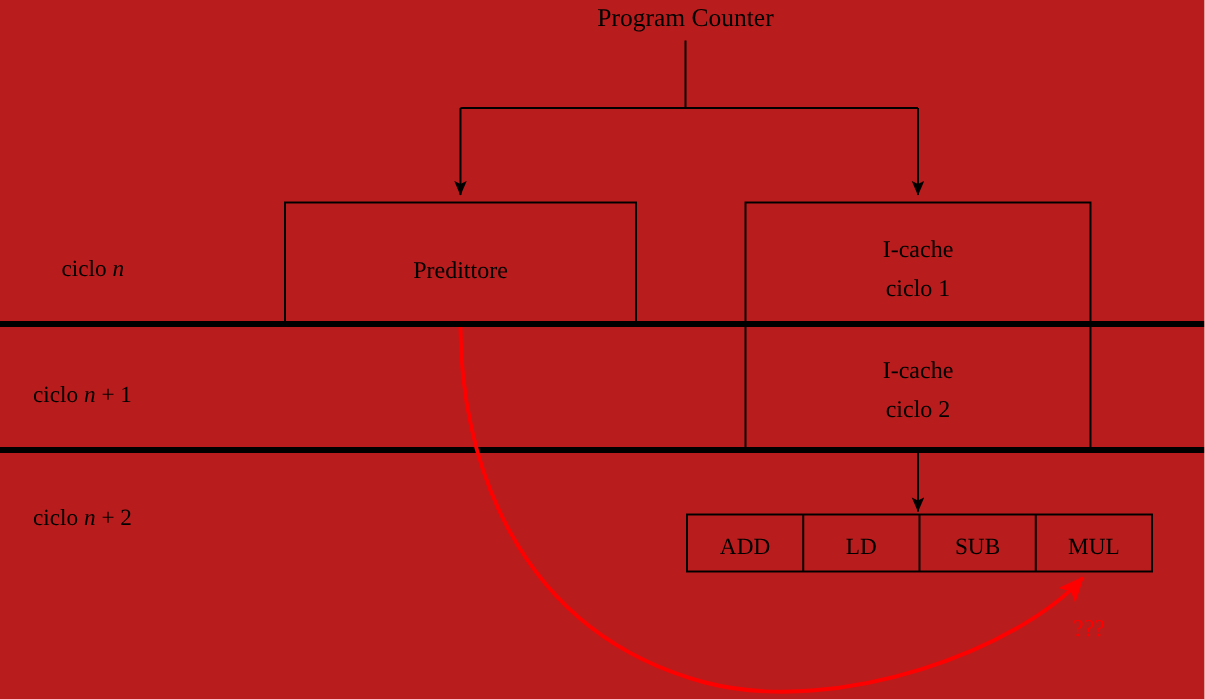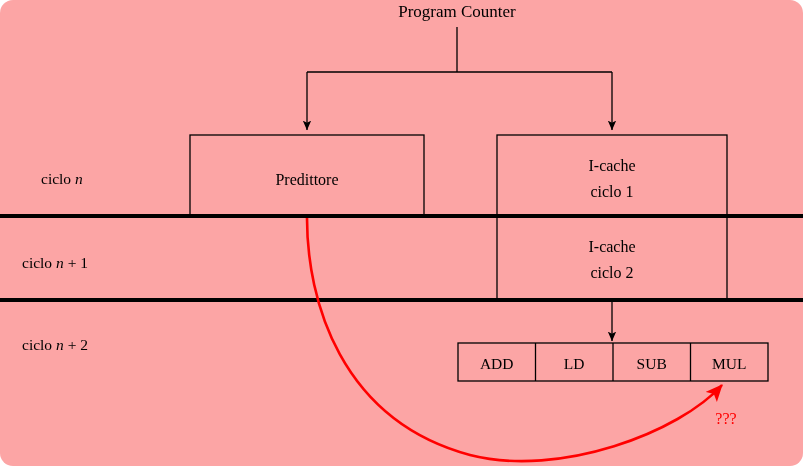--- a/index.html
+++ b/index.html
@@ -10,22 +10,21 @@
   body {
     width: 803px;
     height: 466px;
     font-family: "Liberation Serif", serif;
     overflow: hidden;
   }
   #diagram-root {
     position: relative;
     width: 803px;
     height: 466px;
-    background: #fca5a5;
-    border-radius: 13px;
+    background: #b91c1c;
   }
   svg#diagram-svg {
     position: absolute;
     top: 0;
     left: 0;
     width: 803px;
     height: 466px;
   }
   text {
     font-family: "Liberation Serif", serif;

